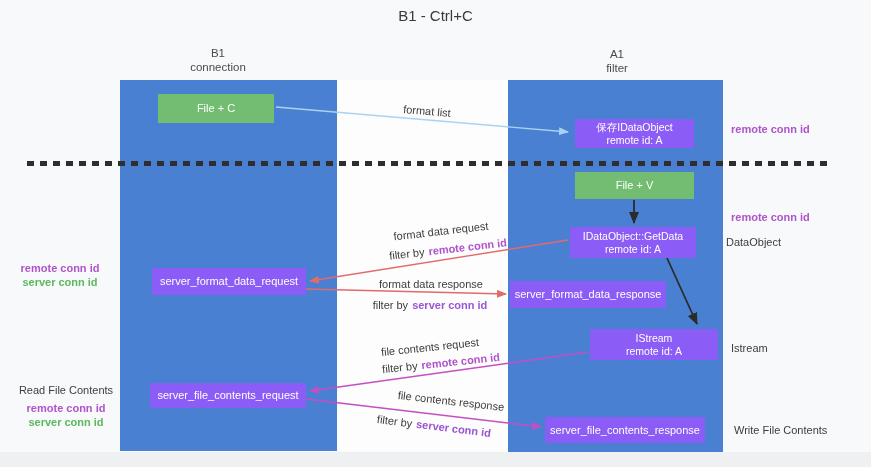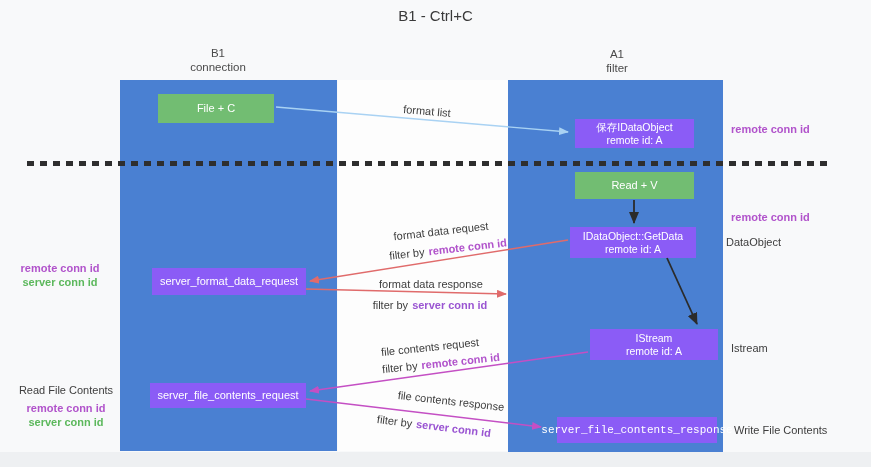--- a/index.html
+++ b/index.html
@@ -54,43 +54,46 @@
   <div class="box green" style="left:158px;top:94px;width:116px;height:29px;">
     <div>File + C</div>
   </div>
 
   <div class="box orange" style="left:575px;top:119px;width:119px;height:29px;">
     <div class="l2">保存IDataObject</div>
     <div class="l2">remote id: A</div>
   </div>
 
   <div class="box green" style="left:575px;top:172px;width:119px;height:27px;">
-    <div>Read + V</div>
+    <div>File + V</div>
   </div>
 
   <div class="box orange" style="left:570px;top:227px;width:126px;height:31px;">
     <div class="l2">IDataObject::GetData</div>
     <div class="l2">remote id: A</div>
   </div>
 
   <div class="box orange" style="left:152px;top:268px;width:154px;height:27px;">
     <div>server_format_data_request</div>
   </div>
 
+  <div class="box orange" style="left:510px;top:281px;width:156px;height:27px;">
+    <div>server_format_data_response</div>
+  </div>
 
   <div class="box orange" style="left:590px;top:329px;width:128px;height:31px;">
     <div class="l2">IStream</div>
     <div class="l2">remote id: A</div>
   </div>
 
   <div class="box orange" style="left:150px;top:383px;width:156px;height:25px;">
     <div>server_file_contents_request</div>
   </div>
 
-  <div class="box orange" style="left:557px;top:417px;width:160px;height:26px;font-family:Liberation Mono, monospace;">
+  <div class="box orange" style="left:545px;top:417px;width:160px;height:26px;">
     <div>server_file_contents_response</div>
   </div>
 
   <div class="arrow-label rot" style="left:427px;top:111px;transform:translate(-50%,-50%) rotate(5deg);">format list</div>
 
   <div class="arrow-label rot" style="left:441px;top:231px;transform:translate(-50%,-50%) rotate(-6.5deg);">format data request</div>
   <div class="arrow-label rot" style="left:448px;top:249px;transform:translate(-50%,-50%) rotate(-6.5deg);">
     <span class="fb">filter by</span><span class="purple">remote conn id</span>
   </div>
 

